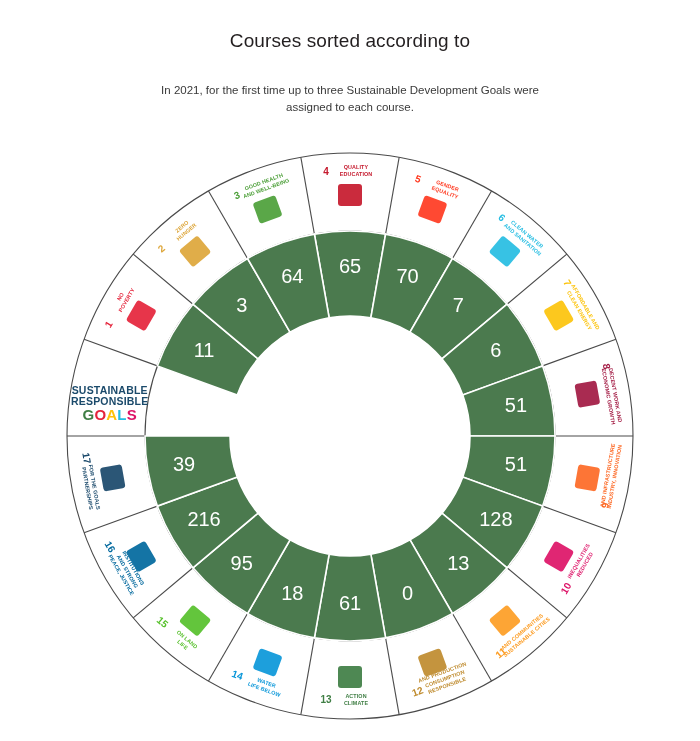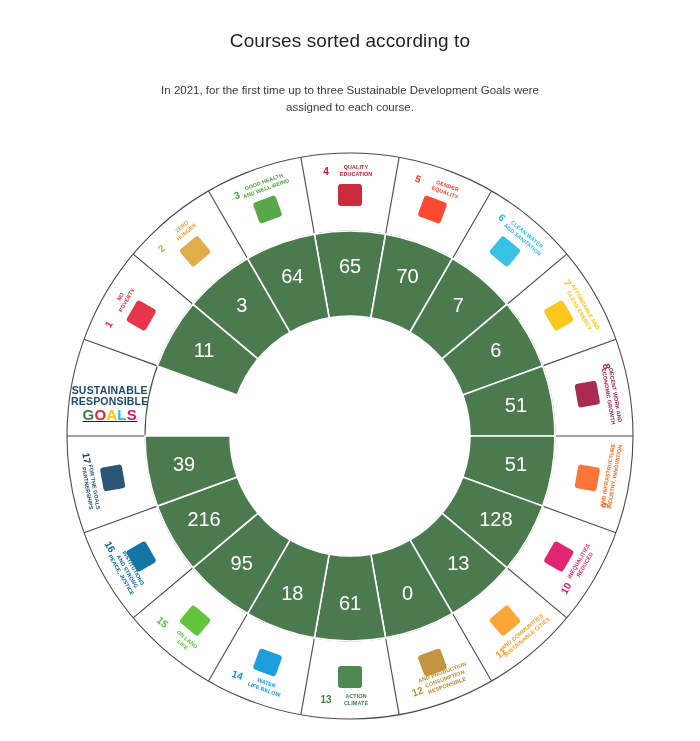--- a/index.html
+++ b/index.html
@@ -101,21 +101,20 @@
     font-weight: 700;
     color: #1b4a6b;
     letter-spacing: .2px;
     display: block;
   }
   .sdg-logo .l3 {
     font-size: 15px;
     font-weight: 700;
     display: block;
     letter-spacing: .2px;
-    text-decoration: underline;
   }
   .sdg-logo .l3 .g { color: #3f7e44; }
   .sdg-logo .l3 .o1 { color: #e5243b; }
   .sdg-logo .l3 .a { color: #fcc30b; }
   .sdg-logo .l3 .l { color: #26bde2; }
   .sdg-logo .l3 .s { color: #dd1367; }
 </style>
 </head>
 <body>
 

